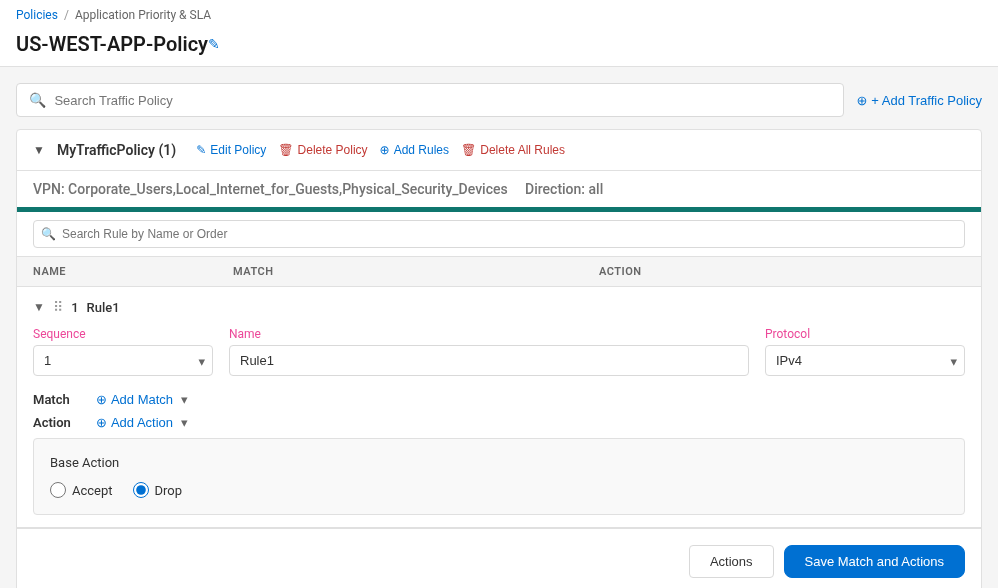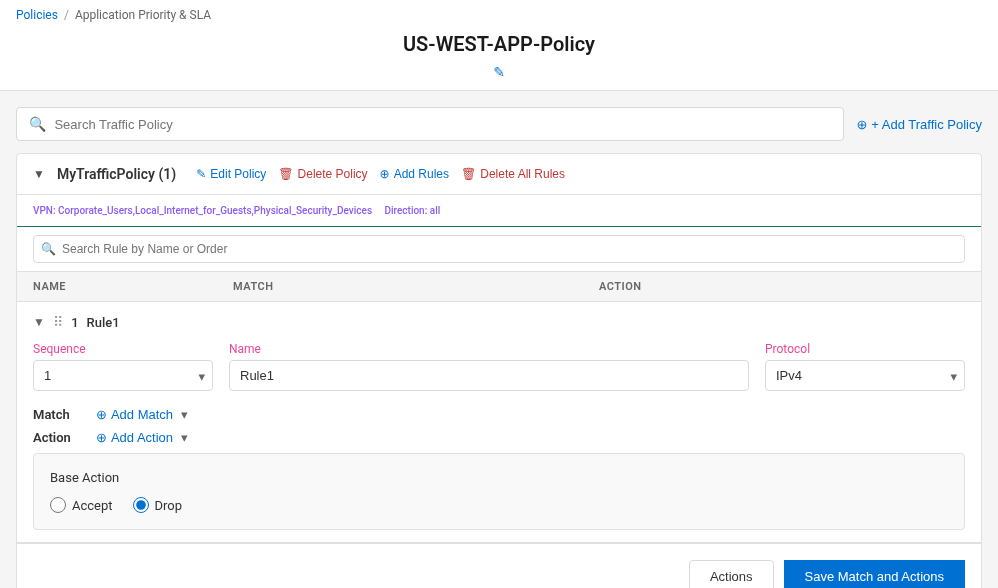--- a/index.html
+++ b/index.html
@@ -26,23 +26,21 @@
     }
     .breadcrumb a {
       color: #0070d2;
       text-decoration: none;
       text-align: center;
     }
     .breadcrumb-sep { color: #999; }
     .page-title-row {
       display: flex;
       align-items: center;
-      gap: 8px;
       padding: 6px 0 10px 0;
-      flex-direction: column;
     }
     .page-title {
       font-size: 20px;
       font-weight: 600;
       color: #1a1a1a;
     }
     .edit-icon {
       color: #0070d2;
       cursor: pointer;
       font-size: 14px;
@@ -119,23 +117,23 @@
       gap: 4px;
       color: #0070d2;
       font-size: 12px;
       cursor: pointer;
       background: none;
       border: none;
     }
     .policy-action-btn.danger { color: #c23934; }
     .policy-meta {
       padding: 10px 16px;
-      font-size: 10px;
-      color: #8b5cf6;
-      border-bottom: 1px solid #0f766e;
+      font-size: 14px;
+      color: #737373;
+      border-bottom: 5px solid #0f766e;
     }
     .policy-meta span { font-weight: 500; }
     .rule-search-bar {
       padding: 8px 16px;
       border-bottom: 1px solid #e0e0e0;
     }
     .rule-search-input {
       width: 100%;
       border: 1px solid #d9d9d9;
       border-radius: 4px;
@@ -287,21 +285,21 @@
       border: 1px solid #d9d9d9;
       border-radius: 4px;
       padding: 8px 20px;
       font-size: 13px;
       color: #333;
       cursor: pointer;
     }
     .btn-primary {
       background: #0070d2;
       border: 1px solid #0070d2;
-      border-radius: 0;
+      border-radius: 8px;
       padding: 8px 20px;
       font-size: 13px;
       color: #fff;
       cursor: pointer;
       font-weight: 500;
     }
     .collapse-icon { font-size: 12px; cursor: pointer; color: #555; }
   </style>
 </head>
 <body>

